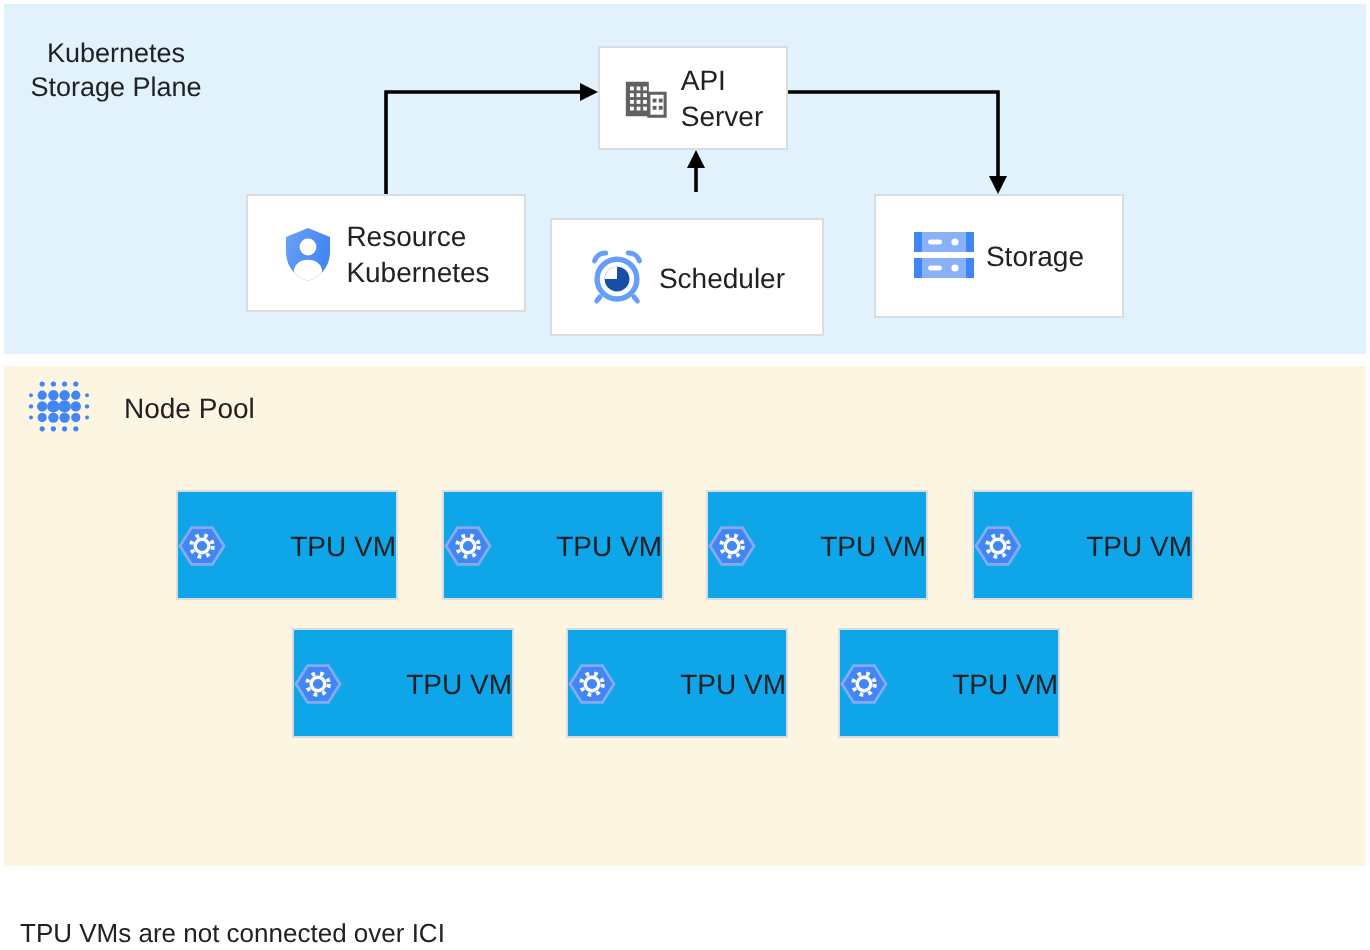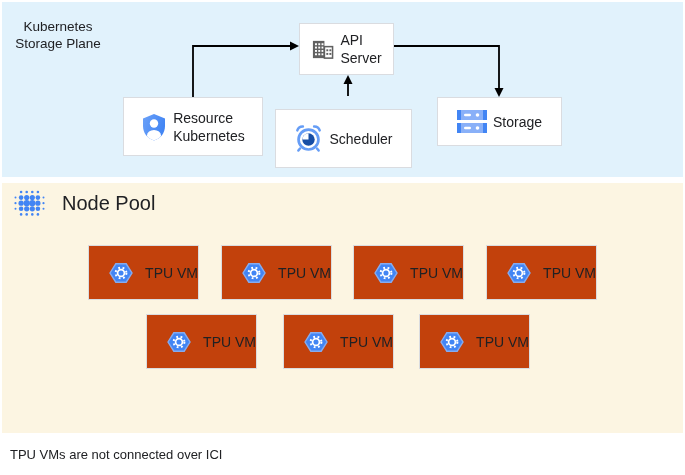--- a/index.html
+++ b/index.html
@@ -8,39 +8,39 @@
     font-family:"Liberation Sans","DejaVu Sans",sans-serif;color:var(--text,#202124);
   }
   .section{position:absolute;left:2px;width:681px;}
   .control-plane{top:2px;height:175px;background:var(--control-plane-bg,#E1F2FC);}
   .node-pool{top:183px;height:250px;background:var(--node-pool-bg,#FCF5E2);}
   .cp-title{
     position:absolute;left:8px;top:18px;width:100px;text-align:center;
     font-size:13.5px;line-height:17px;color:var(--text,#202124);
   }
   .np-header{position:absolute;left:12px;top:189px;display:flex;align-items:center;gap:14px;}
-  .np-label{font-size:20px;color:var(--text,#202124);}
+  .np-label{font-size:14px;color:var(--text,#202124);}
   .node-box{
     position:absolute;background:#fff;border:1px solid var(--box-border,#DADCE0);
     box-sizing:border-box;display:flex;align-items:center;justify-content:center;gap:6px;
     font-size:14px;color:var(--text,#202124);
   }
   .node-box .lbl{line-height:18px;}
   .box-api{left:299px;top:23px;width:95px;height:52px;}
   .box-rc{left:123px;top:97px;width:140px;height:59px;}
   .box-sched{left:275px;top:97px;width:137px;height:59px;margin-top:12px;}
-  .box-storage{left:437px;top:97px;width:125px;height:49px;}
+  .box-storage{left:437px;top:97px;width:125px;height:62px;}
   .tpu{
-    position:absolute;width:111px;height:55px;background:#c2410c;
+    position:absolute;width:111px;height:55px;background:#0ea5e9;
     border:1px solid var(--box-border,#DADCE0);box-sizing:border-box;
-    display:flex;align-items:center;justify-content:flex-end;gap:12px;
+    display:flex;align-items:center;justify-content:space-between;gap:12px;
     font-size:14px;color:var(--text,#202124);
   }
   .arrows{position:absolute;left:0;top:0;pointer-events:none;}
-  .footer-note{position:absolute;left:10px;top:447px;font-size:13px;color:var(--text,#202124);}
+  .footer-note{position:absolute;left:10px;top:459px;font-size:13px;color:var(--text,#202124);}
   svg{display:block;}
 </style>
 </head>
 <body>
 
 <div class="canvas">
 
   <section class="section control-plane"></section>
   <section class="section node-pool"></section>
 

